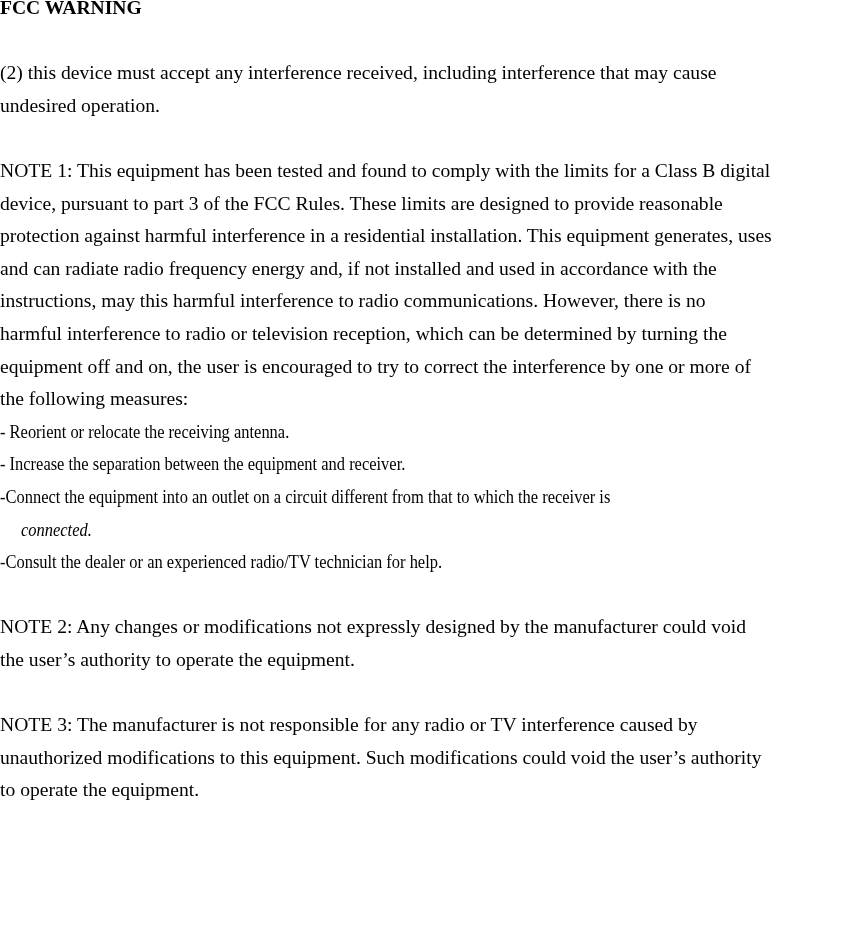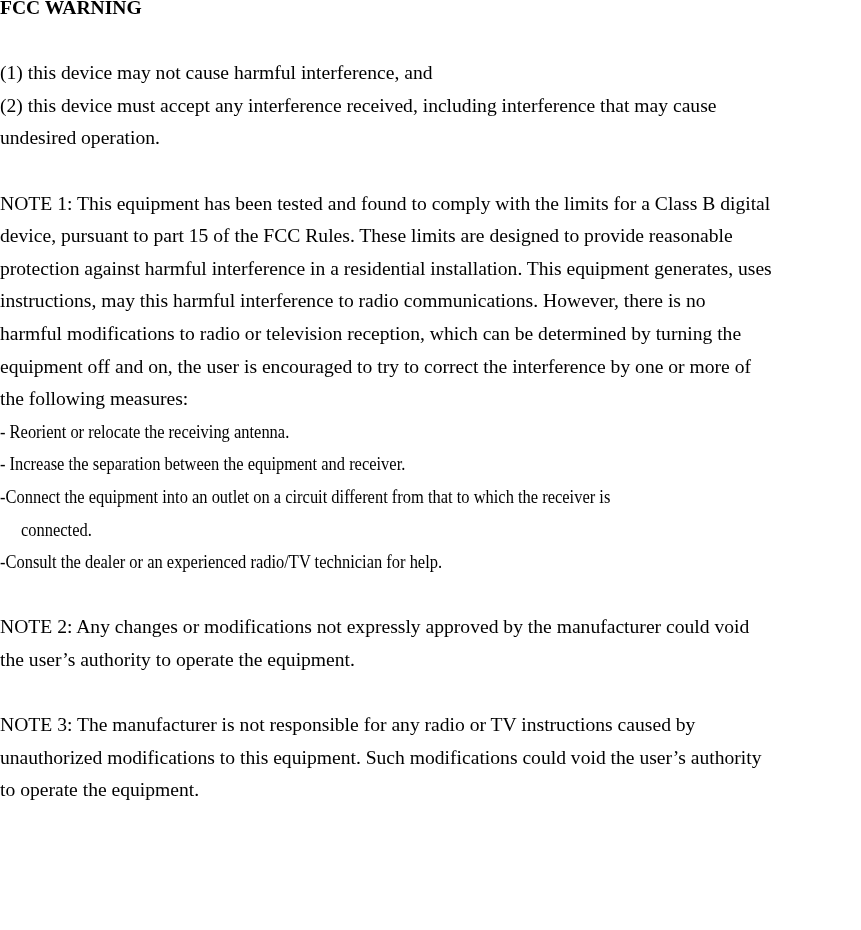--- a/index.html
+++ b/index.html
@@ -5,59 +5,59 @@
     html, body { margin: 0; padding: 0; background: #ffffff; }
     body { width: 861px; height: 930px; overflow: hidden; position: relative; }
     .doc {
       position: absolute; left: 0; top: -8px; width: 861px;
       font-family: "Liberation Serif", serif; font-size: 19.6px; line-height: 32.6px; color: #000;
     }
     .line { display: block; white-space: pre; height: 32.6px; }
     .title { font-weight: bold; }
     .blank { height: 32.6px; }
     .cond { display: inline-block; transform: scaleX(0.84); transform-origin: left center; }
-    .indent { padding-left: 21px; }
+    .indent { padding-left: 21px; font-style: italic; }
   </style>
 </head>
 <body>
 
 <div class="doc">
   <span class="line title">FCC WARNING</span>
   <div class="blank"></div>
 
   <div>
-    <span class="line">(1) this device may not cause harmful interference, and</span>
     <span class="line">(2) this device must accept any interference received, including interference that may cause</span>
     <span class="line">undesired operation.</span>
   </div>
   <div class="blank"></div>
 
   <div>
     <span class="line">NOTE 1: This equipment has been tested and found to comply with the limits for a Class B digital</span>
-    <span class="line">device, pursuant to part 15 of the FCC Rules. These limits are designed to provide reasonable</span>
+    <span class="line">device, pursuant to part 3 of the FCC Rules. These limits are designed to provide reasonable</span>
     <span class="line">protection against harmful interference in a residential installation. This equipment generates, uses</span>
+    <span class="line">and can radiate radio frequency energy and, if not installed and used in accordance with the</span>
     <span class="line">instructions, may this harmful interference to radio communications. However, there is no</span>
-    <span class="line">harmful modifications to radio or television reception, which can be determined by turning the</span>
+    <span class="line">harmful interference to radio or television reception, which can be determined by turning the</span>
     <span class="line">equipment off and on, the user is encouraged to try to correct the interference by one or more of</span>
     <span class="line">the following measures:</span>
   </div>
 
   <div>
     <span class="line"><span class="cond">- Reorient or relocate the receiving antenna.</span></span>
     <span class="line"><span class="cond">- Increase the separation between the equipment and receiver.</span></span>
     <span class="line"><span class="cond">-Connect the equipment into an outlet on a circuit different from that to which the receiver is</span></span>
     <span class="line indent"><span class="cond">connected.</span></span>
     <span class="line"><span class="cond">-Consult the dealer or an experienced radio/TV technician for help.</span></span>
   </div>
   <div class="blank"></div>
 
   <div>
-    <span class="line">NOTE 2: Any changes or modifications not expressly approved by the manufacturer could void</span>
+    <span class="line">NOTE 2: Any changes or modifications not expressly designed by the manufacturer could void</span>
     <span class="line">the user’s authority to operate the equipment.</span>
   </div>
   <div class="blank"></div>
 
   <div>
-    <span class="line">NOTE 3: The manufacturer is not responsible for any radio or TV instructions caused by</span>
+    <span class="line">NOTE 3: The manufacturer is not responsible for any radio or TV interference caused by</span>
     <span class="line">unauthorized modifications to this equipment. Such modifications could void the user’s authority</span>
     <span class="line">to operate the equipment.</span>
   </div>
 </div>
 
 </body></html>

